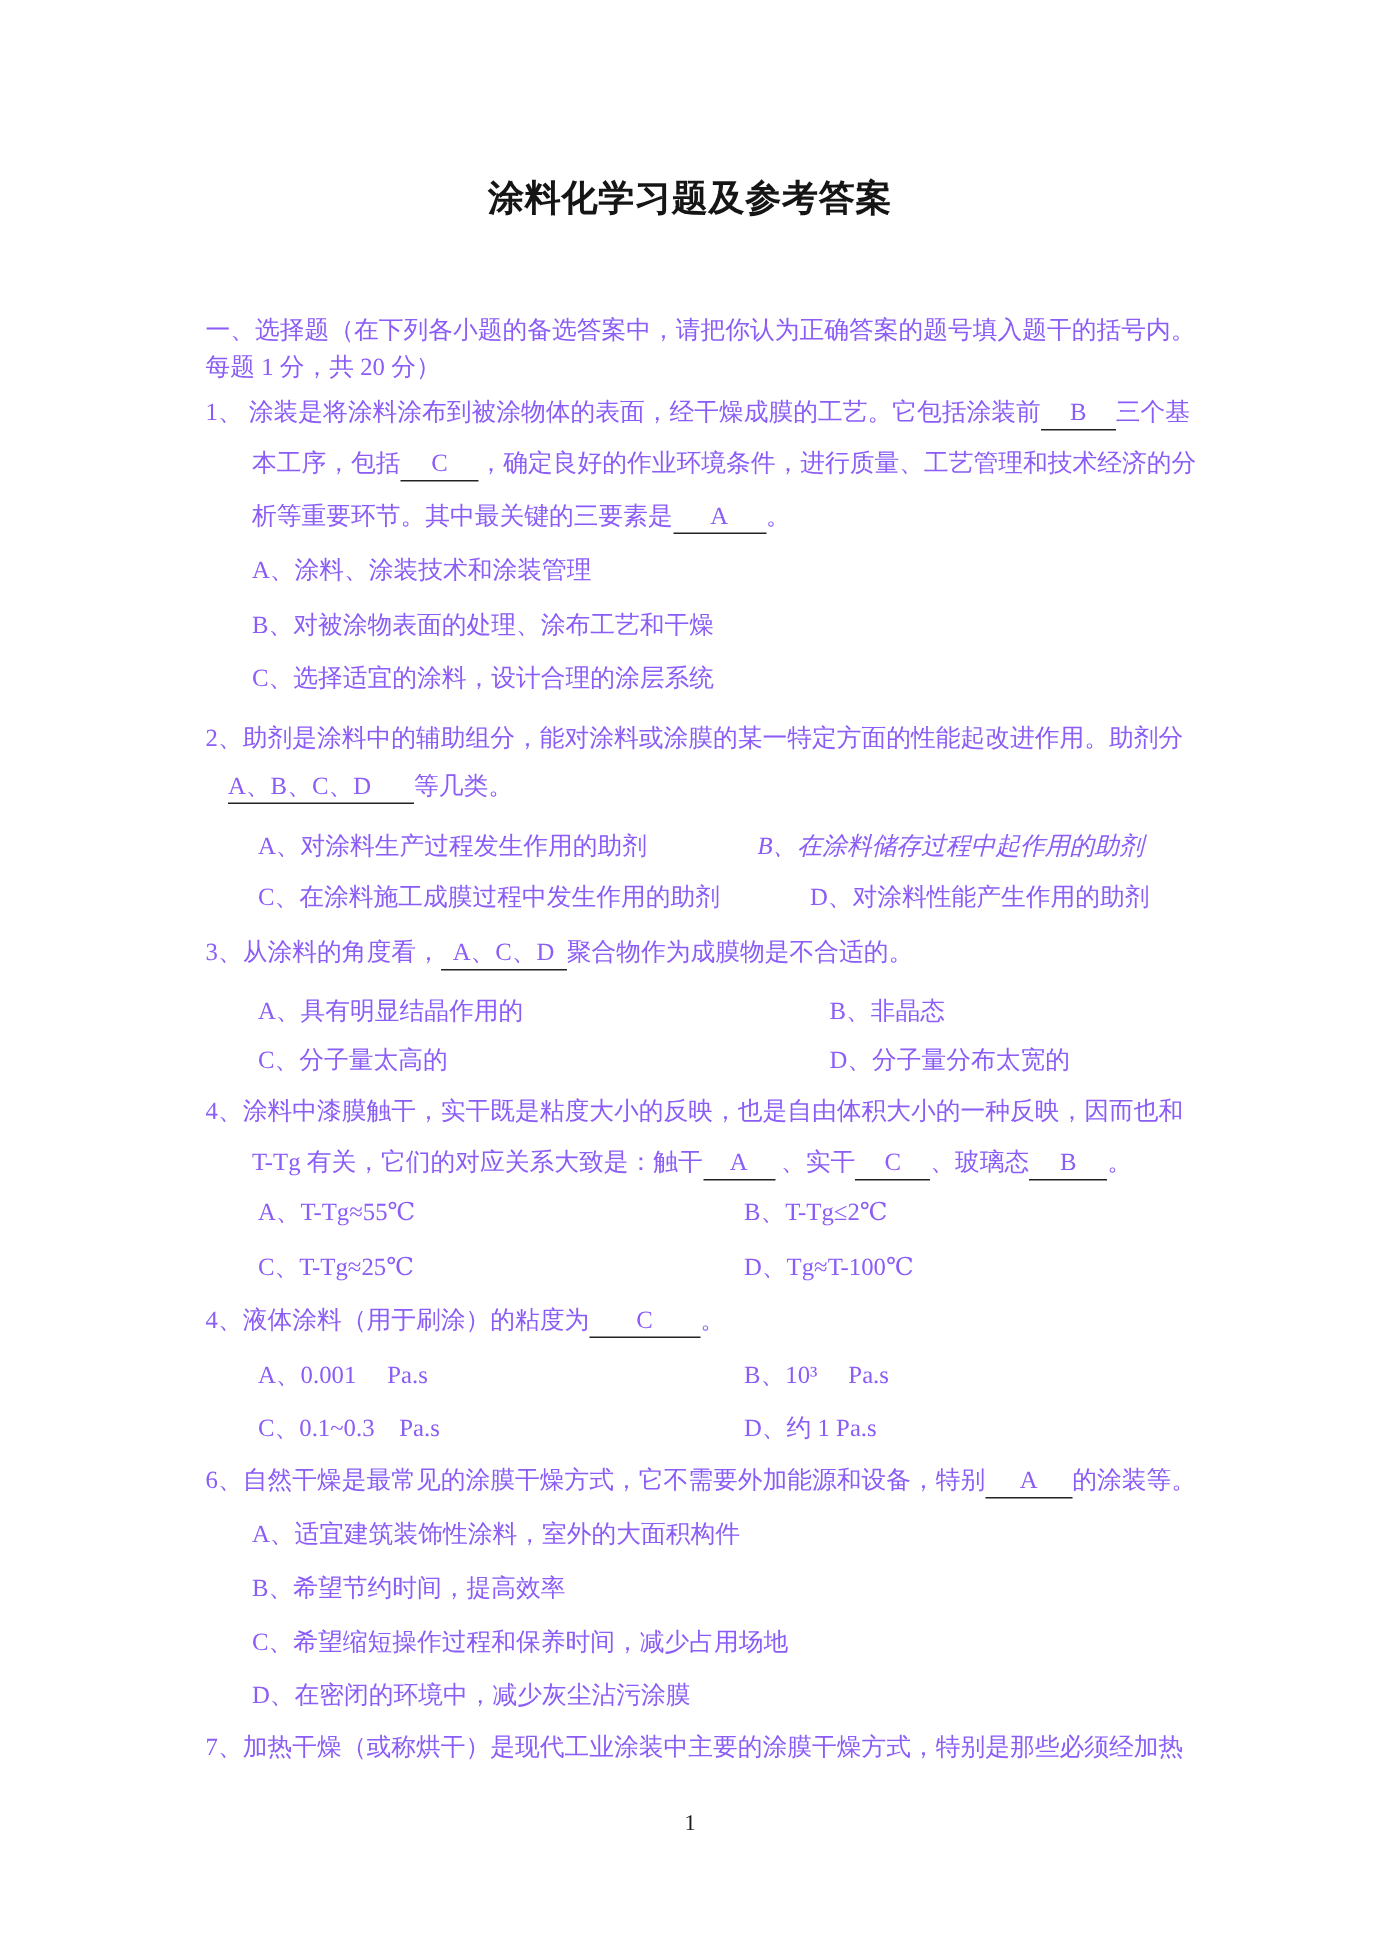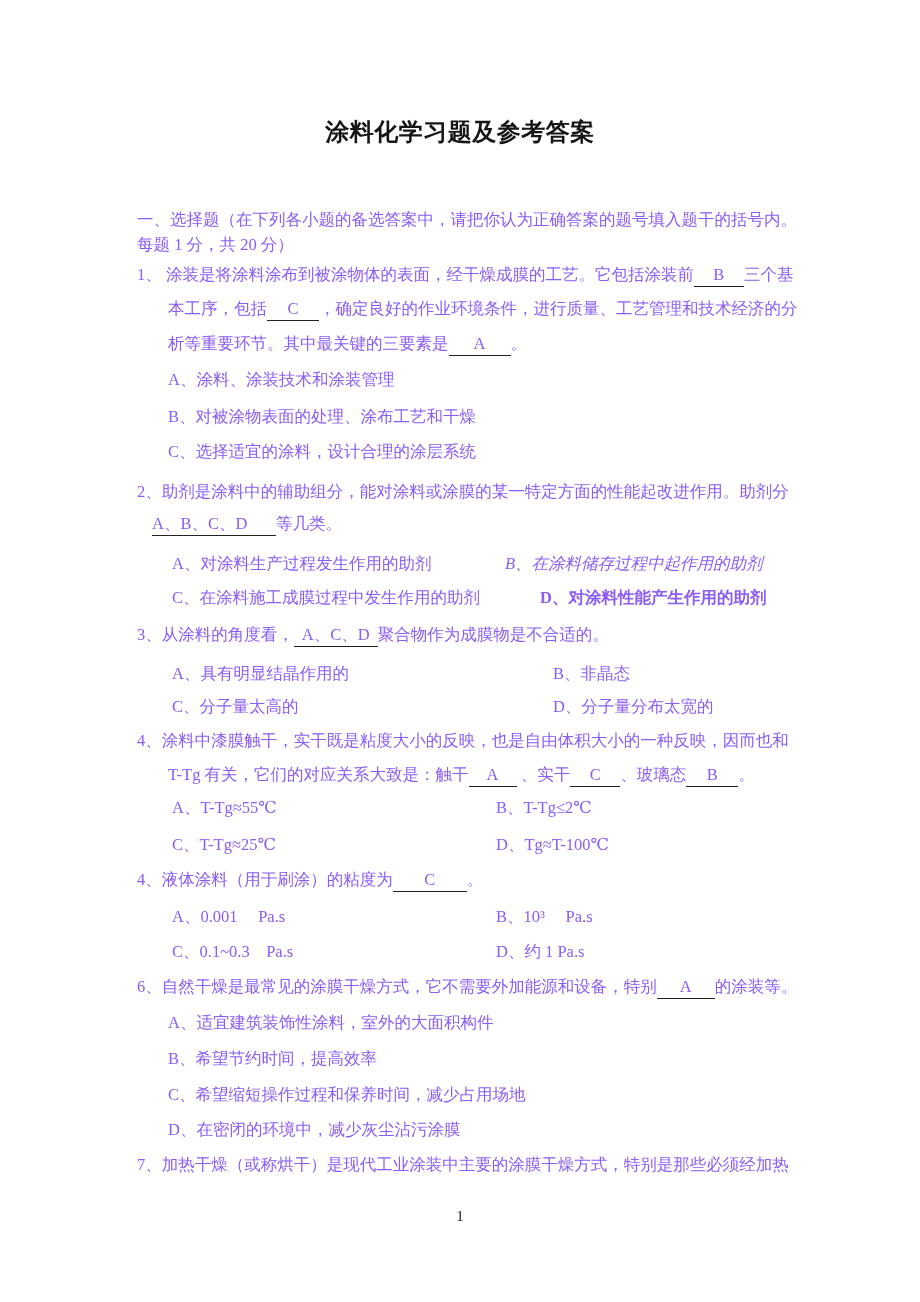--- a/index.html
+++ b/index.html
@@ -61,21 +61,21 @@
       <div class="line" style="top: 298px; left: 168px;"><span>本工序，包括</span><span class="blank" style="min-width: 52px;">C</span><span>，确定良好的作业环境条件，进行质量、工艺管理和技术经济的分</span></div>
       <div class="line" style="top: 333px; left: 168px;"><span>析等重要环节。其中最关键的三要素是</span><span class="blank" style="min-width: 62px;">A</span><span>。</span></div>
       <div class="line" style="top: 369px; left: 168px;"><span>A、涂料、涂装技术和涂装管理</span></div>
       <div class="line" style="top: 406px; left: 168px;"><span>B、对被涂物表面的处理、涂布工艺和干燥</span></div>
       <div class="line" style="top: 441px; left: 168px;"><span>C、选择适宜的涂料，设计合理的涂层系统</span></div>
       <div class="line" style="top: 481px; left: 137px;"><span>2、助剂是涂料中的辅助组分，能对涂料或涂膜的某一特定方面的性能起改进作用。助剂分</span></div>
       <div class="line" style="top: 513px; left: 152px;"><span class="blank left" style="min-width: 124px;">A、B、C、D</span><span>等几类。</span></div>
       <div class="line" style="top: 553px; left: 172px; text-align: right;"><span>A、对涂料生产过程发生作用的助剂</span></div>
       <div class="line" style="top: 553px; left: 505px; font-style: italic;"><span>B、在涂料储存过程中起作用的助剂</span></div>
       <div class="line" style="top: 587px; left: 172px;"><span>C、在涂料施工成膜过程中发生作用的助剂</span></div>
-      <div class="line" style="top: 587px; left: 540px; font-weight: bold;"><span>D、对涂料性能产生作用的助剂</span></div>
+      <div class="line" style="top: 587px; left: 540px;"><span>D、对涂料性能产生作用的助剂</span></div>
       <div class="line" style="top: 624px; left: 137px;"><span>3、从涂料的角度看，</span><span class="blank" style="min-width: 84px;">A、C、D</span><span>聚合物作为成膜物是不合适的。</span></div>
       <div class="line" style="top: 663px; left: 172px;"><span>A、具有明显结晶作用的</span></div>
       <div class="line" style="top: 663px; left: 553px;"><span>B、非晶态</span></div>
       <div class="line" style="top: 696px; left: 172px; text-align: center;"><span>C、分子量太高的</span></div>
       <div class="line" style="top: 696px; left: 553px;"><span>D、分子量分布太宽的</span></div>
       <div class="line" style="top: 730px; left: 137px;"><span>4、涂料中漆膜触干，实干既是粘度大小的反映，也是自由体积大小的一种反映，因而也和</span></div>
       <div class="line" style="top: 764px; left: 168px;"><span>T-Tg 有关，它们的对应关系大致是：触干</span><span class="blank" style="min-width: 48px;">A</span><span> 、实干</span><span class="blank" style="min-width: 50px;">C</span><span>、玻璃态</span><span class="blank" style="min-width: 52px;">B</span><span>。</span></div>
       <div class="line" style="top: 797px; left: 172px;"><span>A、T-Tg≈55℃</span></div>
       <div class="line" style="top: 797px; left: 496px;"><span>B、T-Tg≤2℃</span></div>
       <div class="line" style="top: 834px; left: 172px;"><span>C、T-Tg≈25℃</span></div>

